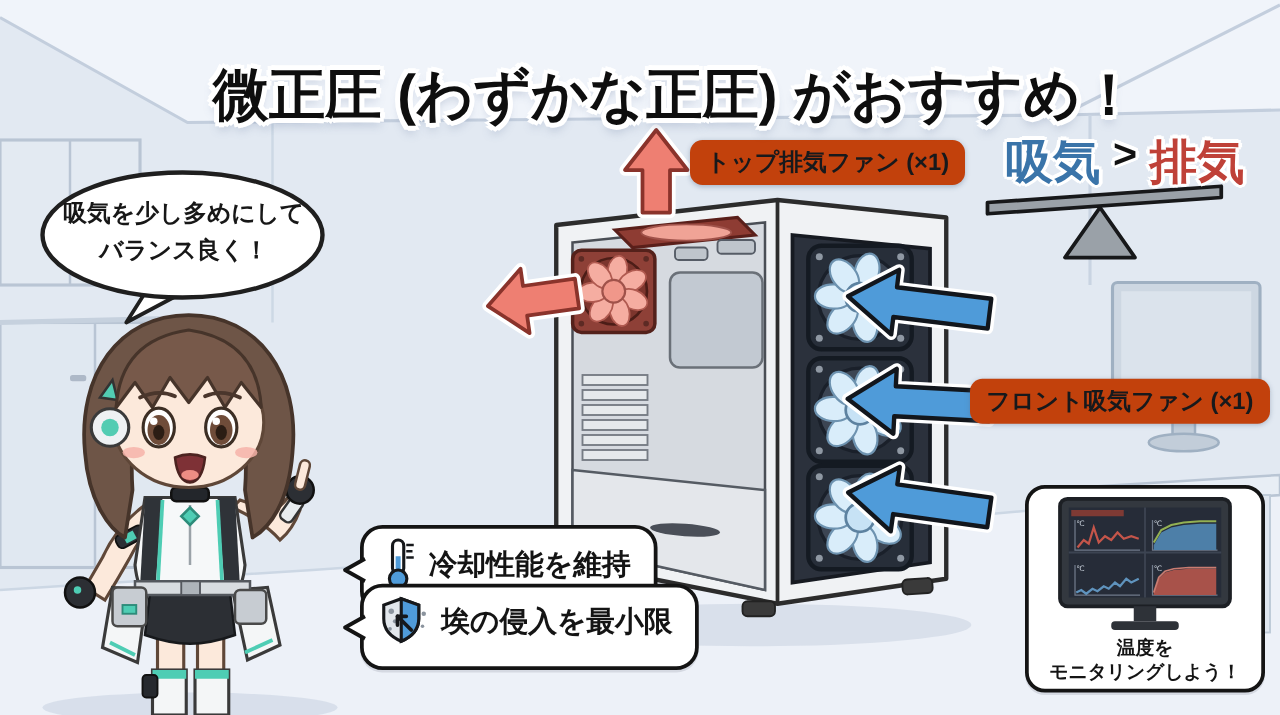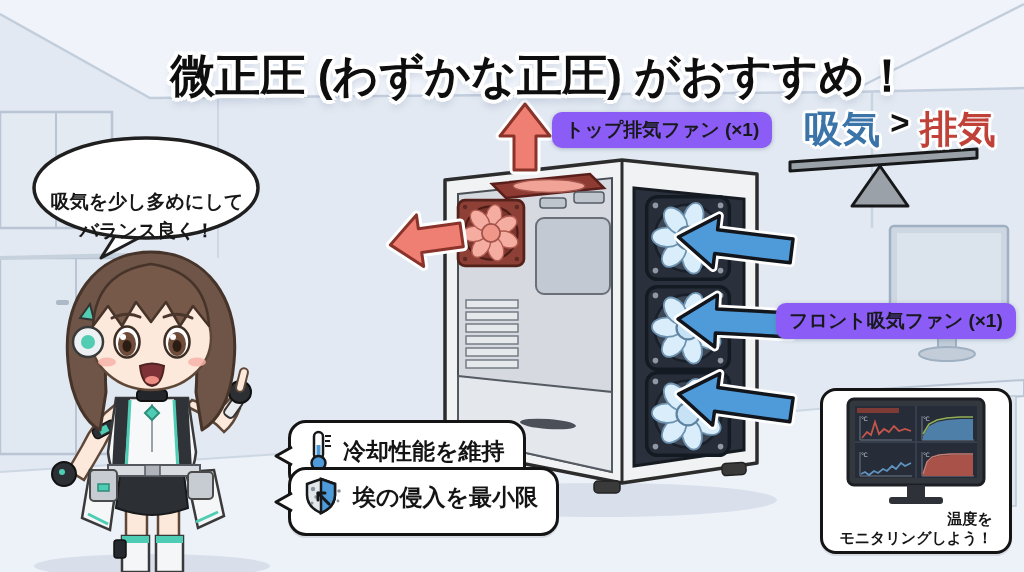--- a/index.html
+++ b/index.html
@@ -18,29 +18,29 @@
     font-size:45px;font-weight:900;color:#0e0e0e;letter-spacing:0px;
     text-shadow:-3px -3px 0 #fff,3px -3px 0 #fff,-3px 3px 0 #fff,3px 3px 0 #fff,
                 -4px 0 0 #fff,4px 0 0 #fff,0 -4px 0 #fff,0 4px 0 #fff,
                 0 6px 8px rgba(90,110,150,.35);
     z-index:6;
     margin-left:28px;
   }
 
   
   .pill{
-    background:#8b5cf6;border-radius:10px;padding:5px 13px;
+    background:#c2410c;border-radius:10px;padding:5px 13px;
     font-size:19px;font-weight:800;color:#17191c;white-space:nowrap;
     box-shadow:0 1px 4px rgba(90,110,140,.4);z-index:5;
   }
 
   
   .bubble-text{
     left:36px;top:157px;width:222px;text-align:center;z-index:5;
-    font-size:19px;line-height:29px;font-weight:800;color:#171717;margin-top:30px;
+    font-size:19px;line-height:29px;font-weight:800;color:#171717;
   }
 
   
   .balance{
     left:786px;top:104px;width:228px;display:flex;
     justify-content:center;gap:10px;z-index:5;
     font-weight:900;
     text-shadow:-2px -2px 0 #fff,2px -2px 0 #fff,-2px 2px 0 #fff,2px 2px 0 #fff,
                 -3px 0 0 #fff,3px 0 0 #fff,0 -3px 0 #fff,0 3px 0 #fff;
   }
@@ -61,21 +61,21 @@
 
   
   .monitor-card{
     left:820px;top:388px;width:192px;height:166px;
     background:#ffffff;border:3px solid #141414;border-radius:16px;
     z-index:5;display:flex;flex-direction:column;align-items:center;
     padding-top:6px;box-sizing:border-box;
     box-shadow:0 2px 0 rgba(40,50,70,.12);
   }
   .monitor-caption{
-    text-align:right;font-size:15px;line-height:19px;font-weight:800;color:#141414;
+    text-align:center;font-size:15px;line-height:19px;font-weight:800;color:#141414;
   }
 </style>
 </head>
 <body>
 
 <div id="stage">
 
   <svg class="abs" style="left:0;top:0;z-index:1;" width="1024" height="572" viewBox="0 0 1024 572">
 
     <defs>

